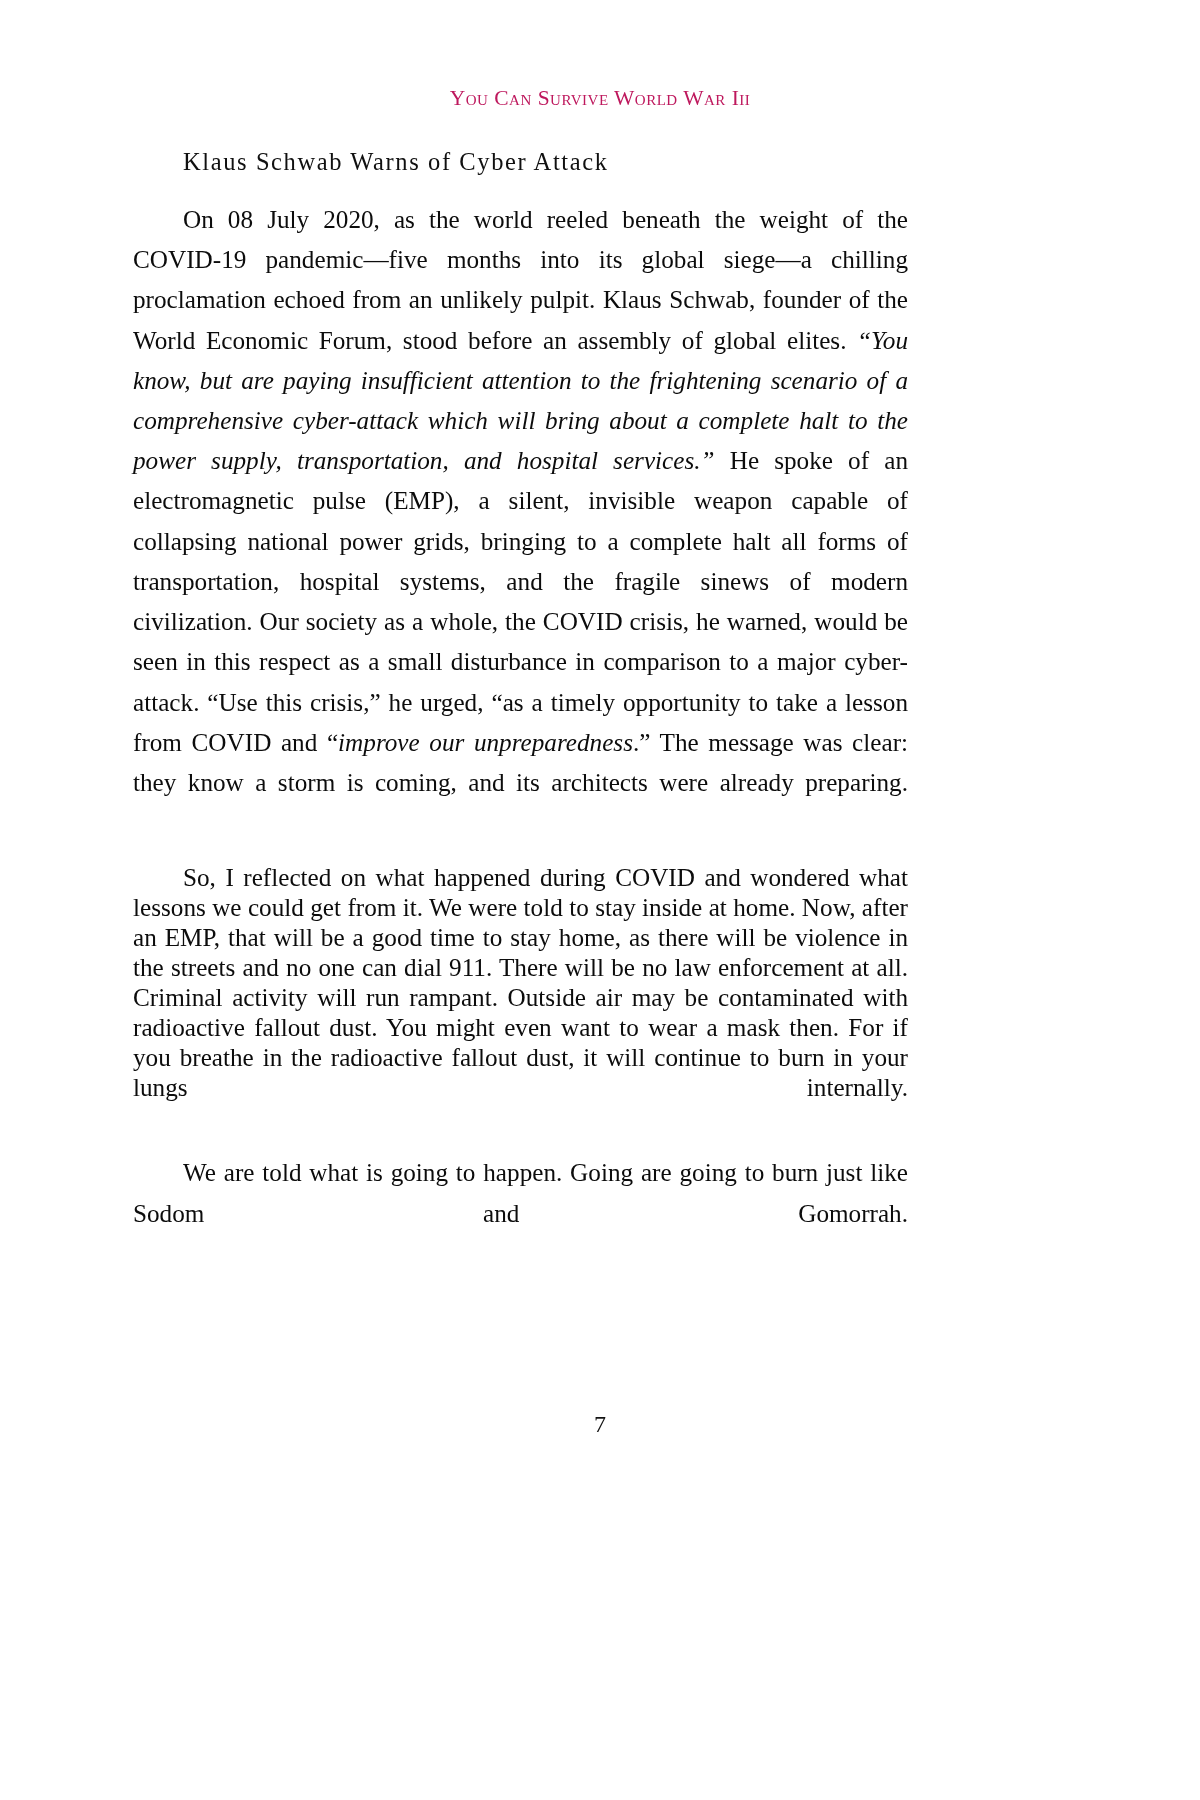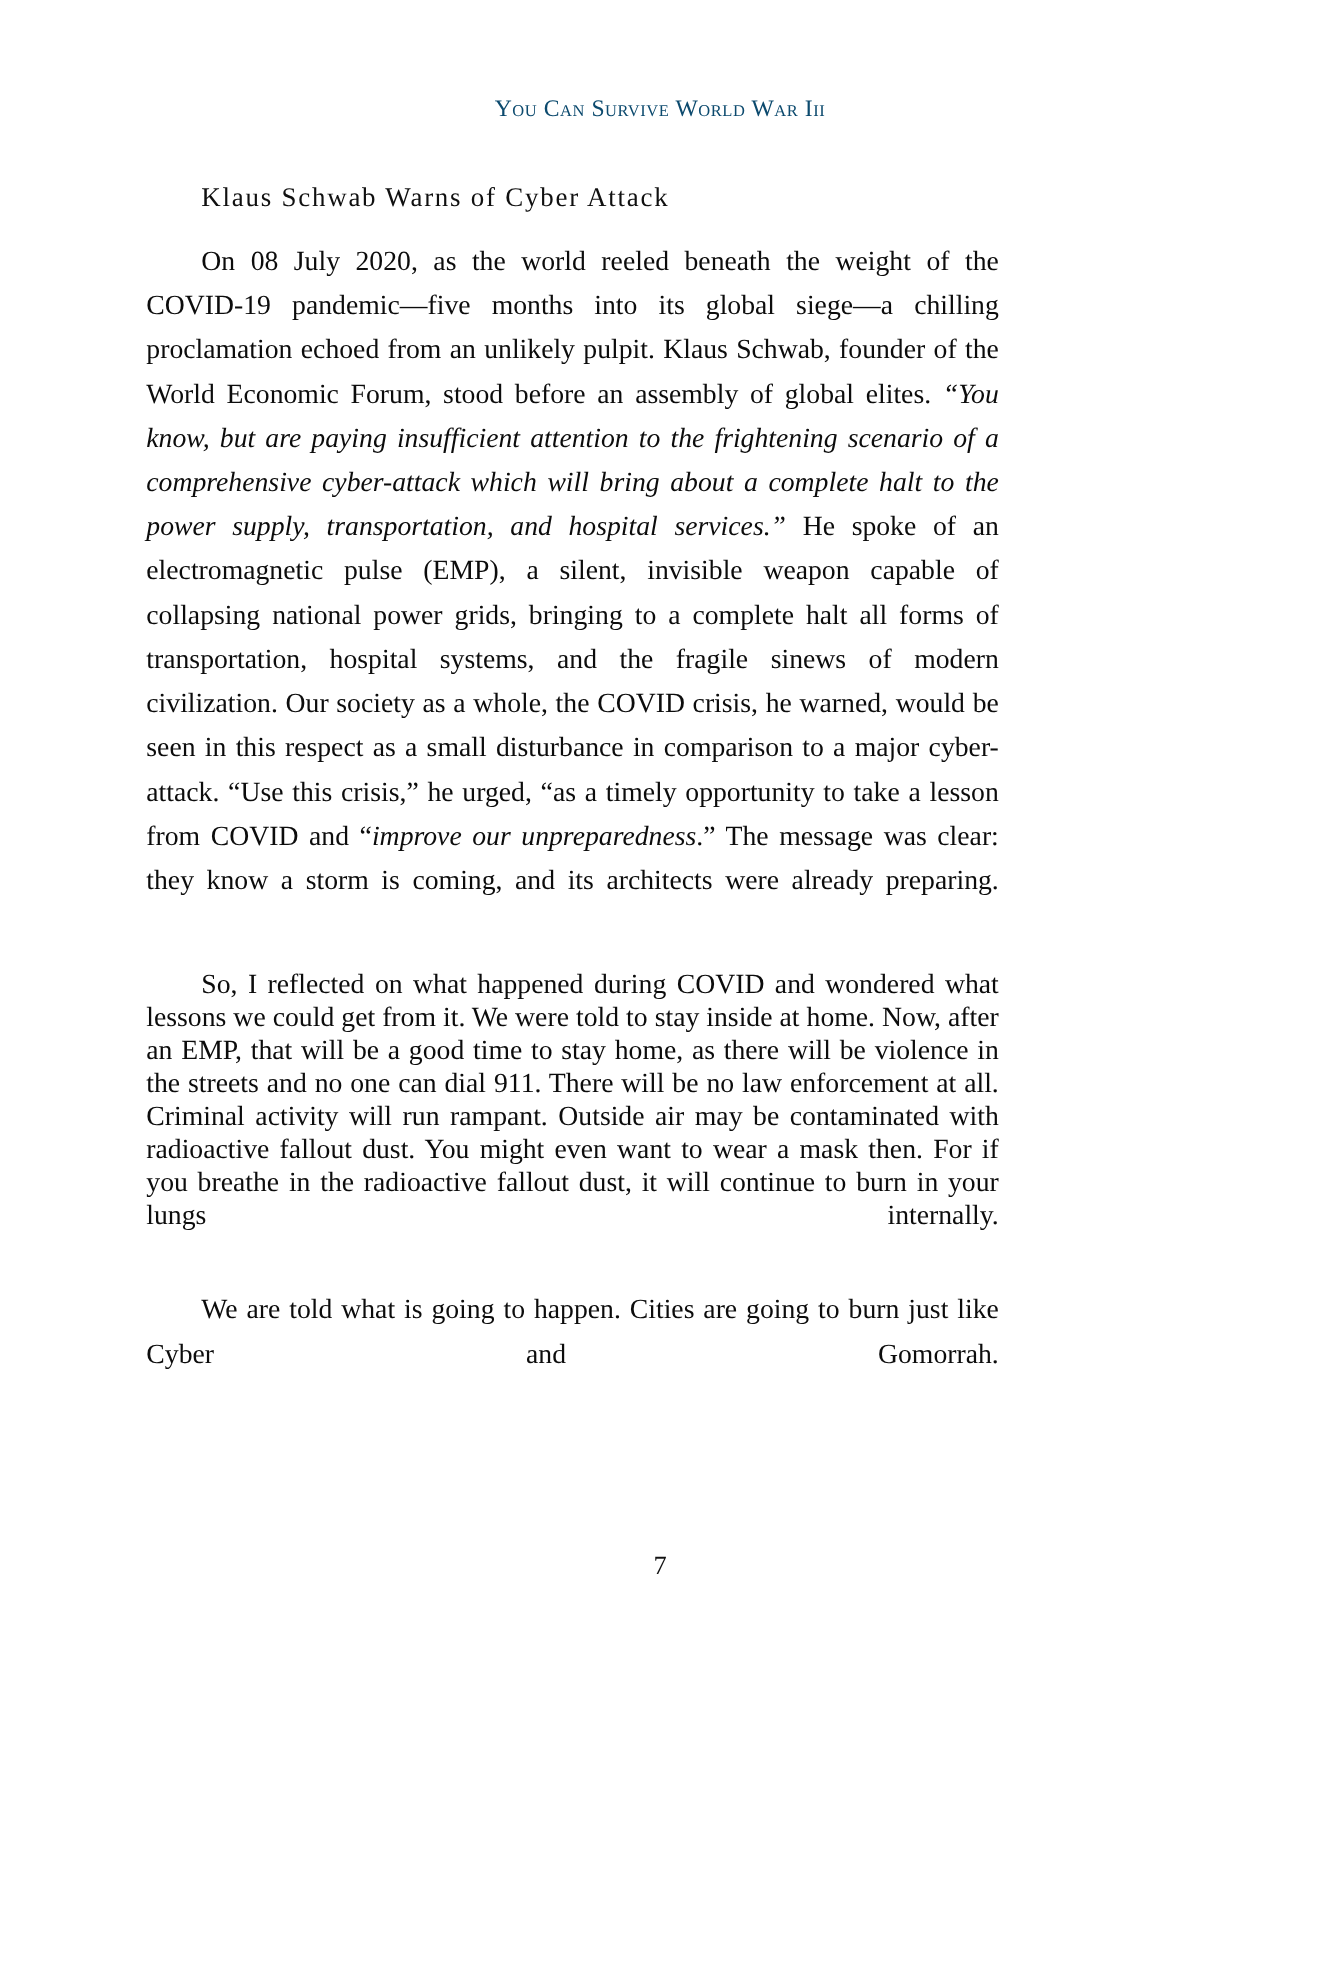--- a/index.html
+++ b/index.html
@@ -26,29 +26,29 @@
   
   .running-header {
     position: absolute;
     top: 86px;
     left: 0;
     width: 1200px;
     text-align: center;
     font-size: 21.5px;
     font-variant: small-caps;
     letter-spacing: 0.5px;
-    color: #0c4a6e;
+    color: #be185d;
     white-space: pre;
   }
 
   
   .column {
     position: absolute;
     left: 133px;
-    top: 163px;
+    top: 145px;
     width: 775px;
   }
 
   .subhead {
     font-size: 24.5px;
     line-height: 1.35;
     letter-spacing: 1.6px;
     color: #101010;
     margin: 0 0 22px 0;
     padding-left: 50px;
@@ -119,20 +119,20 @@
     <p class="body">
       <span class="roman">On 08 July 2020, as the world reeled beneath the weight of the COVID-19 pandemic—five months into its global siege—a chilling proclamation echoed from an unlikely pulpit. Klaus Schwab, founder of the World Economic Forum, stood before an assembly of global elites. </span><span class="quote">“You know, but are paying insufficient attention to the frightening scenario of a comprehensive cyber-attack which will bring about a complete halt to the power supply, transportation, and hospital services.”</span><span class="roman"> He spoke of an electromagnetic pulse (EMP), a silent, invisible weapon capable of collapsing national power grids, bringing to a complete halt all forms of transportation, hospital systems, and the fragile sinews of modern civilization. Our society as a whole, the COVID crisis, he warned, would be seen in this respect as a small disturbance in comparison to a major cyber-attack. “Use this crisis,” he urged, “as a timely opportunity to take a lesson from COVID and “</span><span class="emph">improve our unpreparedness</span><span class="roman">.” The message was clear: they know a storm is coming, and its architects were already preparing.</span>
     </p>
 
     <p class="body tight">
       <span class="roman">So, I reflected on what happened during COVID and wondered what lessons we could get from it. We were told to stay inside at home. Now, after an EMP, that will be a good time to stay home, as there will be violence in the streets and no one can dial 911. There will be no law enforcement at all. Criminal activity will run rampant. Outside air may be contaminated with radioactive fallout dust.  You might even want to wear a mask then. For if you breathe in the radioactive fallout dust, it will continue to burn in your lungs internally.</span>
     </p>
 
 
     <p class="body last">
-      <span class="roman">We are told what is going to happen. Cities are going to burn just like Cyber and Gomorrah.</span>
+      <span class="roman">We are told what is going to happen. Going are going to burn just like Sodom and Gomorrah.</span>
     </p>
 
   </div>
 
   <div class="folio">7</div>
 
 </div>
 
 </body></html>

